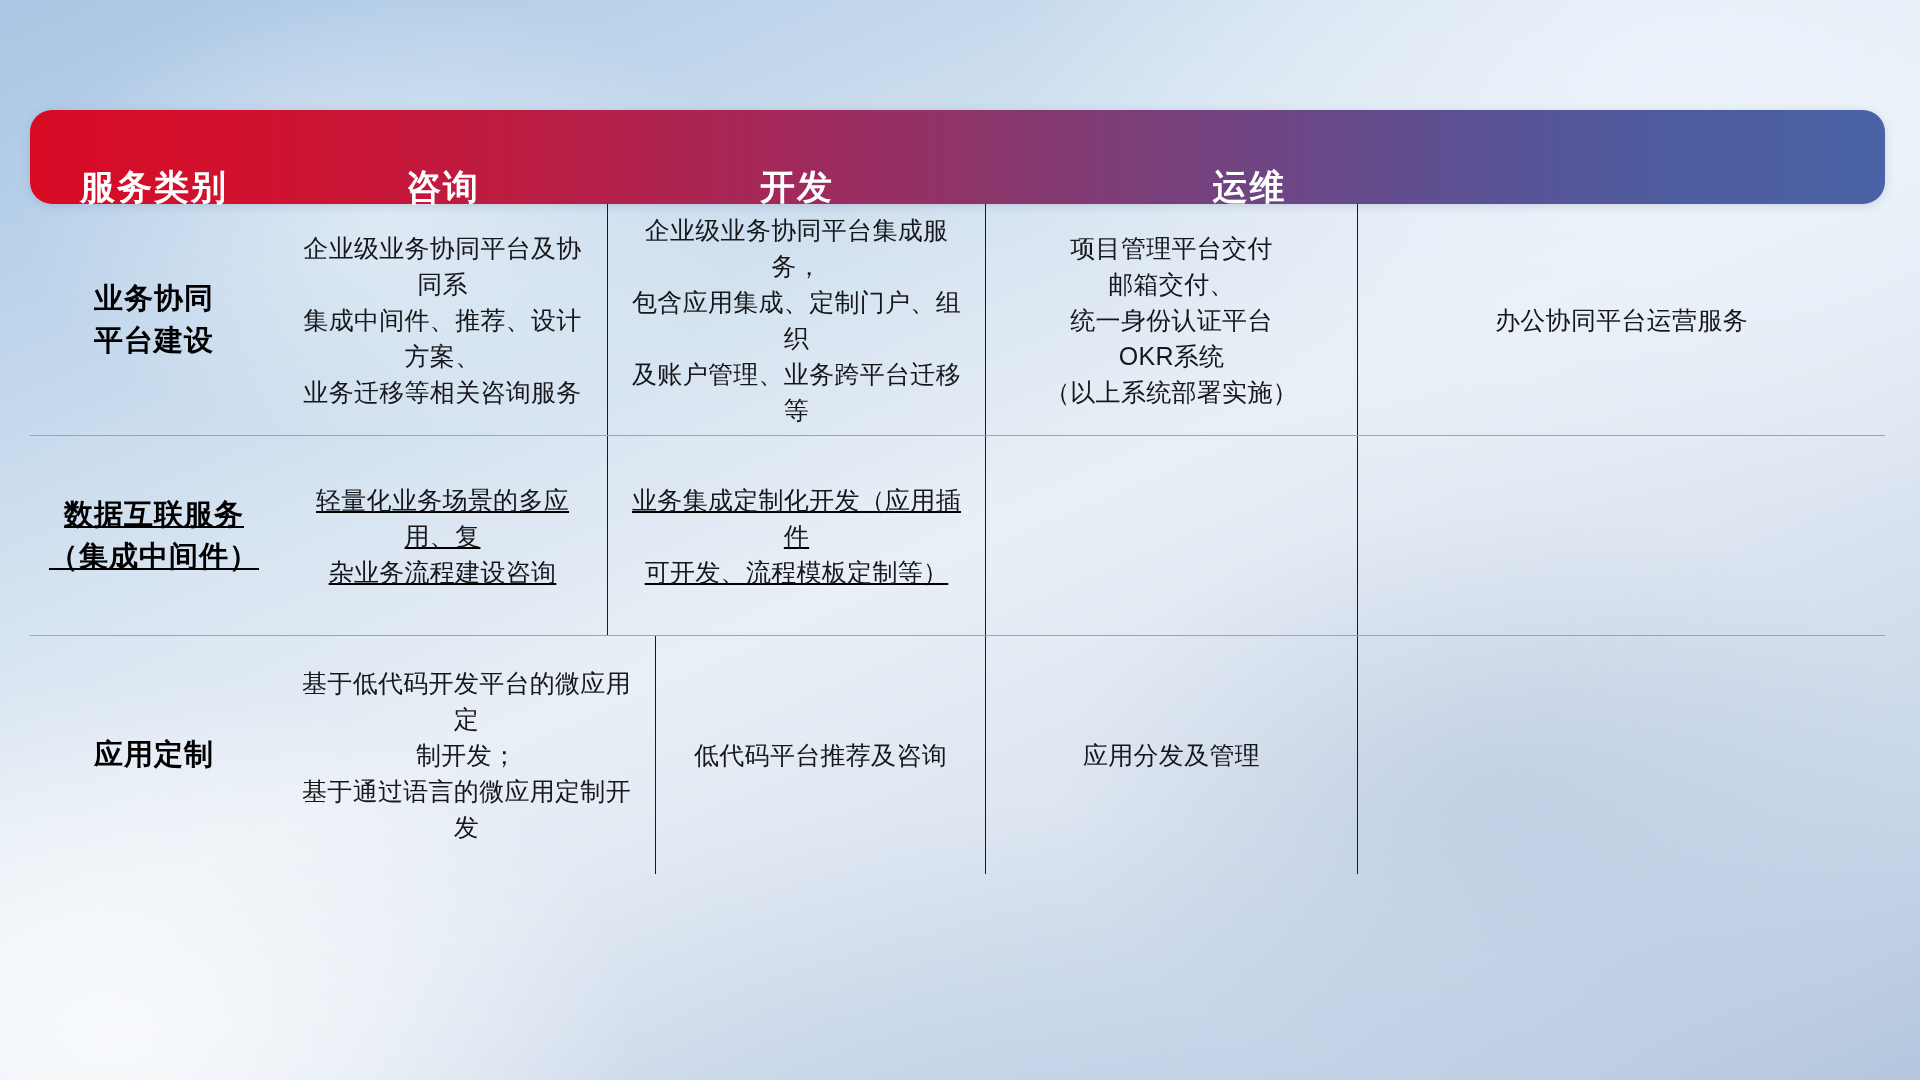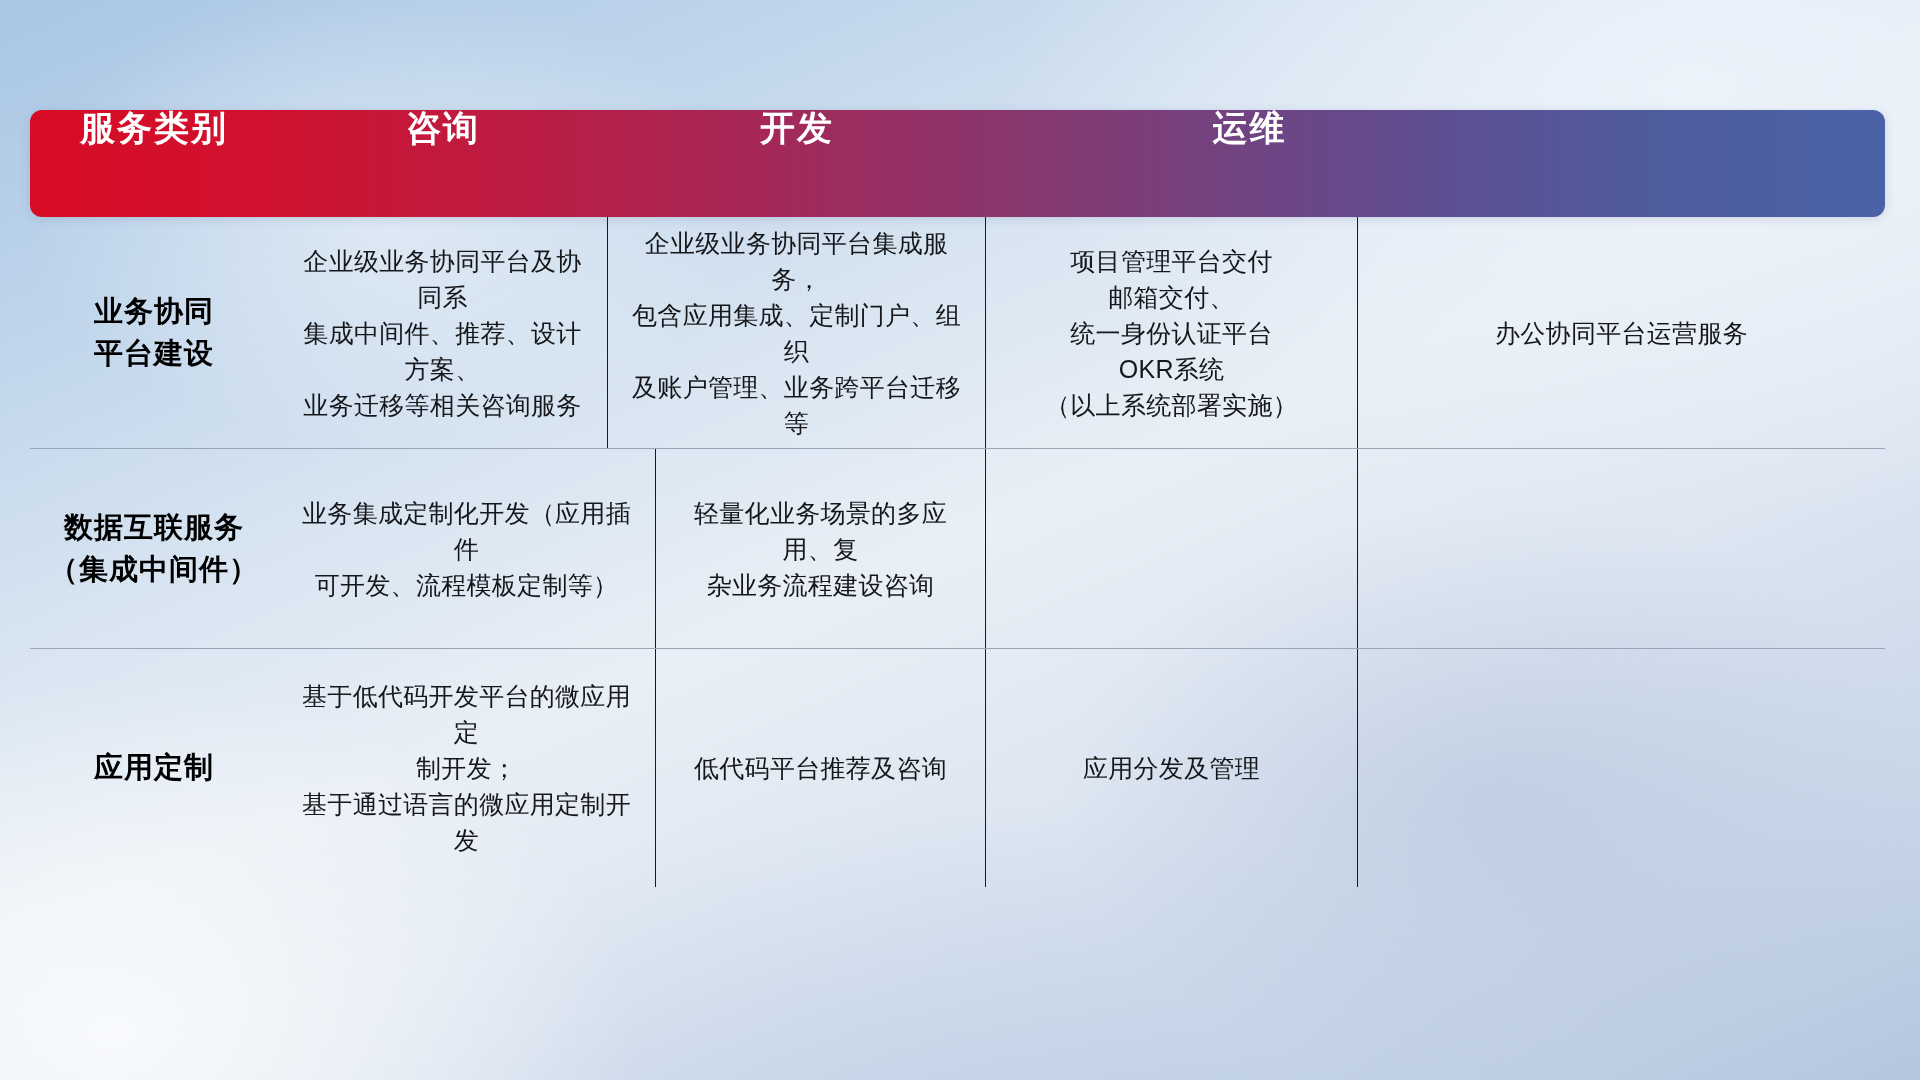--- a/index.html
+++ b/index.html
@@ -47,34 +47,34 @@
     position: absolute;
     left: 30px;
     top: 110px;
     width: 1855px;
     height: 845px;
   }
 
   
   .header-bar {
     position: relative;
-    height: 107px;
-    border-radius: 12px;
+    height: 94px;
+    border-radius: 22px;
     background: linear-gradient(90deg,
       #d80b24 0%,
       #cf1230 13%,
       #bb1d43 27%,
       #a2295b 41%,
       #86386f 54%,
       #6e4584 67%,
       #5a5194 78%,
       #4e5c9e 88%,
       #4a62a6 100%);
     display: flex;
-    align-items: flex-start;
+    align-items: flex-end;
     box-shadow: 0 2px 10px rgba(60,70,110,0.16);
   }
   .header-cell {
     color: #ffffff;
     font-size: 35px;
     font-weight: bold;
     letter-spacing: 2px;
     text-align: center;
     line-height: 1;
     white-space: nowrap;
@@ -126,21 +126,21 @@
   }
 
   
   .c0 { width: 248px; }
   .c1 { width: 330px; }
   .c2 { width: 378px; }
   .c3 { width: 372px; }
   .c4 { width: 527px; }
 
   .r0 { height: 232px; }
-  .r1 { height: 200px; }
+  .r1 { height: 200px; text-decoration: underline; }
   .r2 { height: 238px; }
 </style>
 </head>
 <body>
 
 <div id="page-bg"></div>
 
 <div id="table-wrap">
 
   <div class="header-bar">
@@ -177,27 +177,27 @@
       <div class="cell c4 no-right">
         <span class="body-text">办公协同平台运营服务</span>
       </div>
     </div>
 
     <div class="row r1">
       <div class="cell label-cell c0">
         <span class="label-text">数据互联服务
 （集成中间件）</span>
       </div>
+      <div class="cell c1">
+        <span class="body-text">轻量化业务场景的多应用、复
+杂业务流程建设咨询</span>
+      </div>
       <div class="cell c2">
         <span class="body-text">业务集成定制化开发（应用插件
 可开发、流程模板定制等）</span>
-      </div>
-      <div class="cell c1">
-        <span class="body-text">轻量化业务场景的多应用、复
-杂业务流程建设咨询</span>
       </div>
       <div class="cell c3">
         <span class="body-text"></span>
       </div>
       <div class="cell c4 no-right">
         <span class="body-text"></span>
       </div>
     </div>
 
     <div class="row r2">

